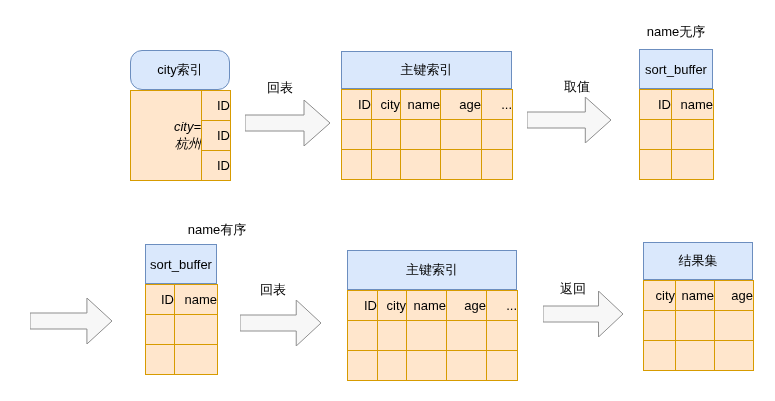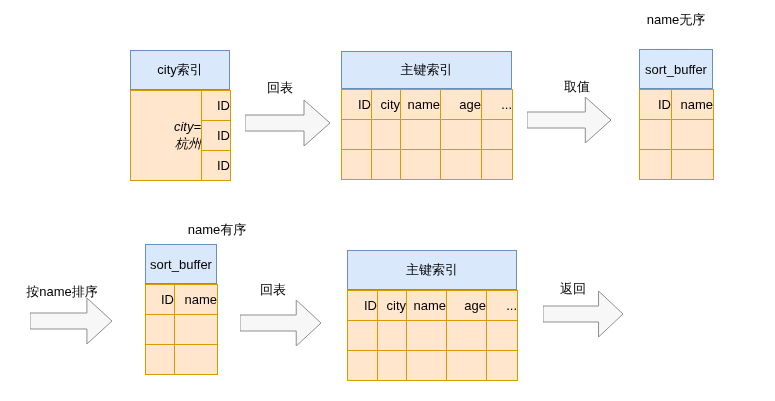--- a/index.html
+++ b/index.html
@@ -38,21 +38,21 @@
     stroke-width: 1;
     stroke-linejoin: round;
   }
 </style>
 </head>
 <body>
 
 <div class="canvas">
 
   <div class="tbl" style="left:130px; top:50px; width:100px;">
-    <div class="tbl-title" style="height:40px;">city索引</div>
+    <div class="tbl-title" style="height:40px;border-radius:12px;">city索引</div>
     <table class="grid">
       <colgroup>
           <col style="width:71px">
           <col style="width:29px">
         </colgroup>
       <tbody>
           <tr>
         <td class="key-cell" rowspan="3">city=
 杭州</td>
         <td>ID</td>
@@ -106,21 +106,21 @@
           </tr>
     </tbody>
       </table>
   </div>
 
   <div class="arrow-label" style="left:530px; top:78px; width:60px;text-align:right;">取值</div>
   <svg class="arrow" style="left:527px; top:97px;" width="84" height="46" viewBox="0 0 85 46" preserveAspectRatio="none">
     <polygon points="0,15 59,15 59,0 85,23 59,46 59,31 0,31"></polygon>
   </svg>
 
-  <div class="note" style="left:639px; top:11px; width:74px;">name无序</div>
+  <div class="note" style="left:639px; top:23px; width:74px;">name无序</div>
   <div class="tbl" style="left:639px; top:49px; width:74px;">
     <div class="tbl-title" style="height:40px;">sort_buffer</div>
     <table class="grid">
       <colgroup>
           <col style="width:32px">
           <col style="width:42px">
         </colgroup>
       <tbody>
           <tr>
         <td>ID</td>
@@ -131,21 +131,20 @@
             <td></td>
           </tr>
       <tr>
             <td></td>
             <td></td>
           </tr>
     </tbody>
       </table>
   </div>
 
-  <div class="arrow-label" style="left:10px; top:283px; width:104px;">按name排序</div>
   <svg class="arrow" style="left:30px; top:298px;" width="82" height="46" viewBox="0 0 85 46" preserveAspectRatio="none">
     <polygon points="0,15 59,15 59,0 85,23 59,46 59,31 0,31"></polygon>
   </svg>
 
   <div class="note" style="left:145px; top:221px; width:72px;margin-left:36px;">name有序</div>
   <div class="tbl" style="left:145px; top:244px; width:72px;">
     <div class="tbl-title" style="height:40px;">sort_buffer</div>
     <table class="grid">
       <colgroup>
           <col style="width:29px">
@@ -207,14 +206,41 @@
           </tr>
     </tbody>
       </table>
   </div>
 
   <div class="arrow-label" style="left:543px; top:272px; width:60px;margin-top:8px;">返回</div>
   <svg class="arrow" style="left:543px; top:291px;" width="80" height="46" viewBox="0 0 85 46" preserveAspectRatio="none">
     <polygon points="0,15 59,15 59,0 85,23 59,46 59,31 0,31"></polygon>
   </svg>
 
+  <div class="tbl" style="left:643px; top:242px; width:110px;">
+    <div class="tbl-title" style="height:38px;">结果集</div>
+    <table class="grid">
+      <colgroup>
+          <col style="width:32px">
+          <col style="width:39px">
+          <col style="width:39px">
+        </colgroup>
+      <tbody>
+          <tr>
+        <td>city</td>
+        <td>name</td>
+        <td>age</td>
+      </tr>
+      <tr>
+            <td></td>
+            <td></td>
+            <td></td>
+          </tr>
+      <tr>
+            <td></td>
+            <td></td>
+            <td></td>
+          </tr>
+    </tbody>
+      </table>
+  </div>
 
 </div>
 
 </body></html>

